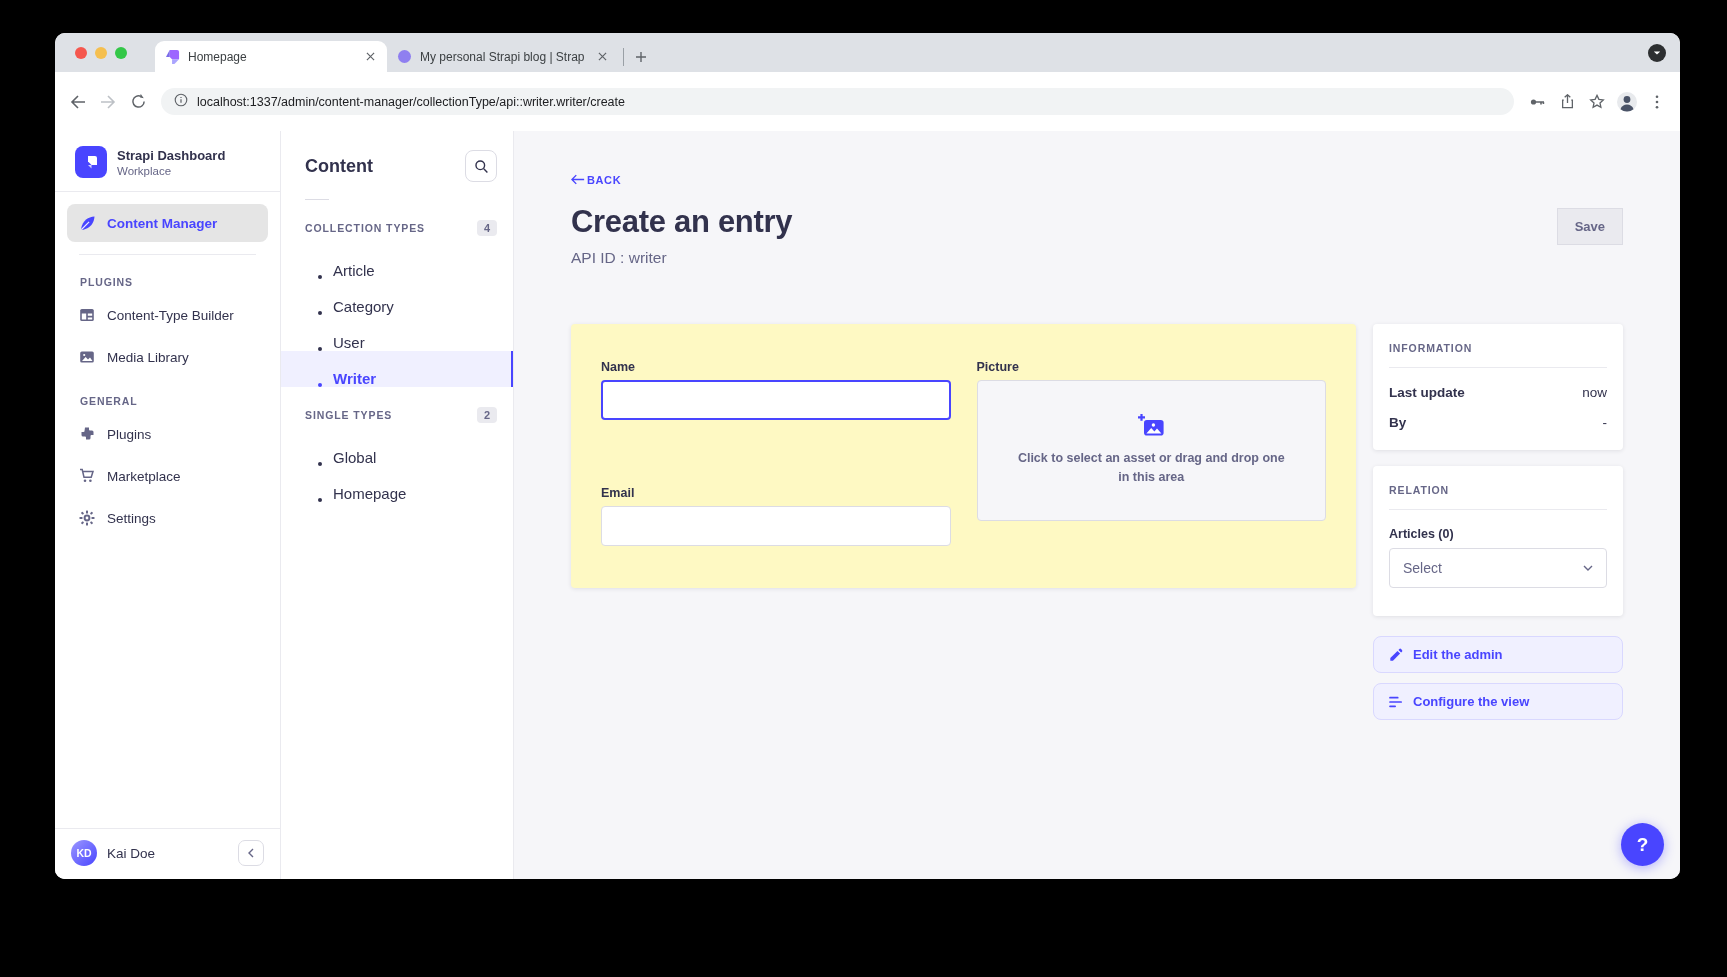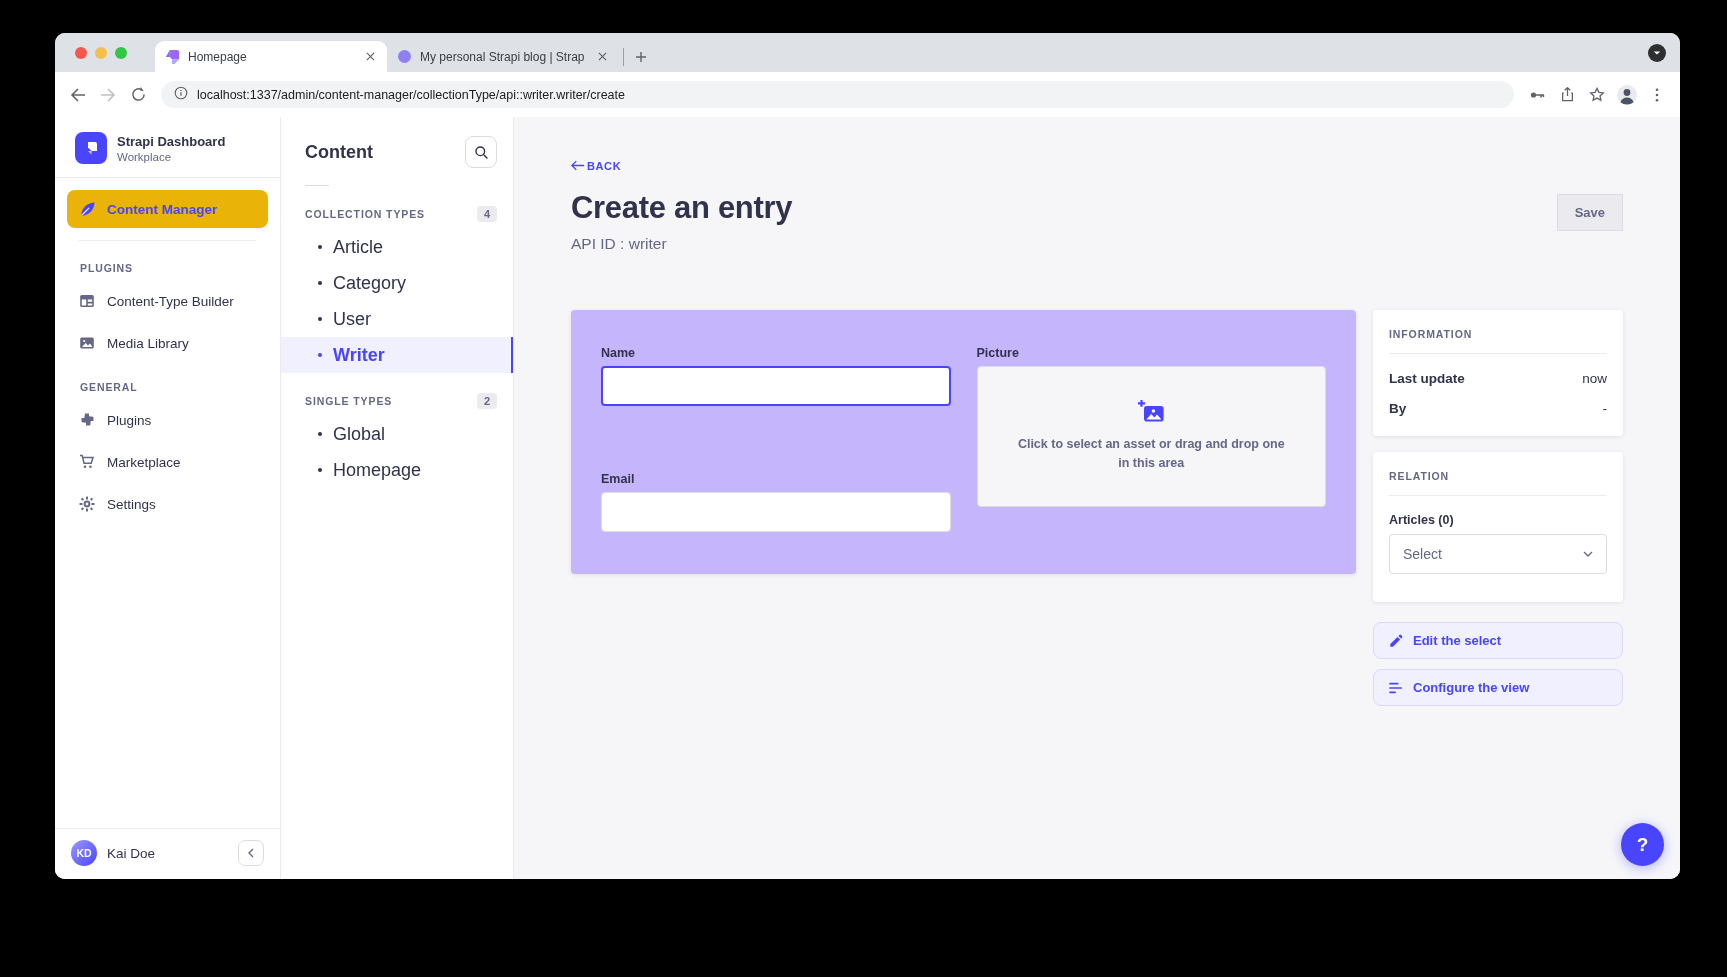--- a/index.html
+++ b/index.html
@@ -15,63 +15,63 @@
   .tab.active { background:#fff; border-radius:9px 9px 0 0; margin-left:100px; }
   .favicon { width:16px; height:16px; margin-right:8px; flex:0 0 16px; display:flex; align-items:center; justify-content:center; }
   .favicon .dot { width:13px; height:13px; border-radius:50%; background:#8f7ff0; }
   .tab-title { flex:1; font-size:12px; color:#3c4043; white-space:nowrap; overflow:hidden; }
   .tab-close { width:16px; height:16px; display:flex; align-items:center; justify-content:center; border-radius:50%; }
   .tab-sep { width:1px; height:18px; background:#9aa0a6; align-self:center; margin:8px 4px 0; }
   .newtab { width:26px; height:26px; align-self:center; margin-top:8px; display:flex; align-items:center; justify-content:center; border-radius:50%; }
   .tabsearch { position:absolute; right:14px; top:11px; width:18px; height:18px; border-radius:50%; background:#2d2f31; display:flex; align-items:center; justify-content:center; }
   .toolbar { flex:0 0 34px; background:#fff; display:flex; align-items:center; padding:0 9px; gap:2px; }
   .nav-btn { width:28px; height:28px; display:flex; align-items:center; justify-content:center; border-radius:50%; }
-  .urlbar { flex:1; height:27px; background:#f1f3f4; border-radius:14px; display:flex; align-items:center; gap:9px; padding:4px 13px; margin:9px 7px; min-width:0; }
+  .urlbar { flex:1; height:27px; background:#f1f3f4; border-radius:14px; display:flex; align-items:center; gap:9px; padding:4px 13px; margin:16px 7px; min-width:0; }
   .url-text { font-size:12.5px; color:#202124; white-space:nowrap; overflow:hidden; }
 
   
   .app { flex:1; display:flex; min-height:0; background:#f6f6f9; }
   .sidebar { flex:0 0 226px; background:#fff; border-right:1px solid #eaeaef; display:flex; flex-direction:column; }
   .brand { display:flex; align-items:center; gap:10px; padding:15px 20px 13px; }
   .brand-logo { width:32px; height:32px; border-radius:8px; background:#4945ff; display:flex; align-items:center; justify-content:center; }
   .brand-title { font-size:13px; font-weight:700; color:#32324d; }
   .brand-sub { font-size:11.5px; color:#666687; margin-top:2px; }
   .hline { height:1px; background:#eaeaef; }
   .nav-item { display:flex; align-items:center; gap:11px; margin:2px 12px; padding:0 11px; height:38px; border-radius:8px; font-size:13.5px; color:#32324d; cursor:default; }
-  .nav-item.active { background:#eab308; color:#4945ff; font-weight:600; }
+  .nav-item.active { background:#e5e5e5; color:#4945ff; font-weight:600; }
   .nav-item .ico { width:18px; display:flex; justify-content:center; }
   .mid-divider { height:1px; background:#eaeaef; margin:10px 24px 4px; }
   .section-label { font-size:10.5px; font-weight:700; letter-spacing:.9px; color:#666687; padding:0 25px; margin:17px 0 6px; }
   .sidebar-footer { margin-top:auto; border-top:1px solid #eaeaef; display:flex; align-items:center; gap:10px; padding:11px 16px 13px; }
   .kd-avatar { width:26px; height:26px; border-radius:50%; background:linear-gradient(135deg,#9b97ff 0%,#4945ff 100%); color:#fff; font-size:10.5px; font-weight:700; display:flex; align-items:center; justify-content:center; }
   .user-name { flex:1; font-size:13.5px; color:#32324d; }
   .collapse-btn { width:26px; height:26px; border:1px solid #dcdce4; border-radius:7px; background:#fff; display:flex; align-items:center; justify-content:center; }
 
   .subnav { flex:0 0 233px; background:#fff; border-right:1px solid #eaeaef; padding-top:19px; }
   .subnav-head { display:flex; align-items:center; justify-content:space-between; padding:0 16px 0 24px; }
   .subnav-title { font-size:18px; font-weight:700; color:#32324d; }
   .search-btn { width:32px; height:32px; border:1px solid #dcdce4; border-radius:8px; background:#fff; display:flex; align-items:center; justify-content:center; }
   .subnav-divider { width:24px; height:1px; background:#dcdce4; margin:17px 0 0 24px; }
   .group-head { display:flex; align-items:center; justify-content:space-between; padding:0 16px 0 24px; margin:20px 0 7px; }
   .group-label { font-size:10.5px; font-weight:700; letter-spacing:.9px; color:#666687; }
   .badge { background:#eaeaef; border-radius:4px; font-size:11px; font-weight:600; color:#666687; padding:2px 7px; }
-  .type-item { display:flex; align-items:center; gap:11px; height:36px; padding-left:37px; font-size:18px; color:#32324d; position:relative; cursor:default; }
+  .type-item { display:flex; align-items:flex-end; gap:11px; height:36px; padding-left:37px; font-size:15px; color:#32324d; position:relative; cursor:default; }
   .bullet { width:4px; height:4px; border-radius:50%; background:#32324d; flex:0 0 4px; }
   .type-item.active { background:#f0f0ff; color:#4945ff; font-weight:600; border-right:2px solid #4945ff; }
   .type-item.active .bullet { background:#4945ff; }
 
   
   .main { flex:1; position:relative; padding:40px 57px 0; min-width:0; }
   .back-link { display:inline-flex; align-items:center; gap:2px; color:#4945ff; font-size:11px; font-weight:700; letter-spacing:.6px; cursor:pointer; }
   .title-row { display:flex; justify-content:space-between; align-items:flex-start; margin-top:15px; }
   .page-title { font-size:31px; font-weight:700; color:#32324d; letter-spacing:-.3px; }
   .page-sub { font-size:15.5px; color:#666687; margin-top:9px; }
   .save-btn { background:#eaeaef; border:1px solid #dcdce4; border-radius:0; color:#666687; font-size:13px; font-weight:600; padding:10px 17px; margin-top:4px; font-family:inherit; }
   .content-row { display:flex; gap:17px; margin-top:57px; align-items:flex-start; }
-  .form-card { width:785px; background:#c4b5fd; border-radius:4px; box-shadow:0 1px 4px rgba(33,33,52,.1); padding:36px 30px 42px; display:grid; grid-template-columns:1fr 1fr; column-gap:26px; }
+  .form-card { width:785px; background:#fef9c3; border-radius:4px; box-shadow:0 1px 4px rgba(33,33,52,.1); padding:36px 30px 42px; display:grid; grid-template-columns:1fr 1fr; column-gap:26px; }
   .field-label { font-size:12.5px; font-weight:700; color:#32324d; margin-bottom:6px; }
   .text-input { width:100%; height:40px; border:1px solid #dcdce4; border-radius:4px; font-size:14px; color:#32324d; padding:0 12px; background:#fff; font-family:inherit; }
   .text-input.focused { border:2px solid #4945ff; }
   .email-field { margin-top:66px; }
   .dropzone { height:141px; background:#f6f6f9; border:1px solid #dcdce4; border-radius:4px; display:flex; flex-direction:column; align-items:center; justify-content:center; gap:11px; padding:0 36px; text-align:center; cursor:pointer; }
   .dropzone-text { font-size:12.5px; font-weight:600; color:#666687; line-height:1.55; }
 
   .right-col { flex:0 0 250px; display:flex; flex-direction:column; }
   .panel { background:#fff; border-radius:4px; box-shadow:0 1px 4px rgba(33,33,52,.1); padding:18px 16px; }
   .panel.relation { margin-top:16px; padding-bottom:28px; }
@@ -406,21 +406,21 @@
                   <path d="M1 1l4 4 4-4" stroke="#666687" stroke-width="1.4" fill="none"></path>
                 </svg>
             </div>
           </div>
 
           <div class="action-btn first">
             <svg width="14" height="14" viewBox="0 0 16 16">
                 <path d="M1.5 11.5l8.2-8.2 3 3-8.2 8.2H1.5z" fill="#4945ff"></path>
                 <path d="M10.8 2.2l1-1a1.4 1.4 0 0 1 2 0l1 1a1.4 1.4 0 0 1 0 2l-1 1z" fill="#4945ff"></path>
               </svg>
-            <span>Edit the select</span>
+            <span>Edit the admin</span>
           </div>
           <div class="action-btn">
             <svg width="14" height="12" viewBox="0 0 16 14">
                 <g stroke="#4945ff" stroke-width="2" stroke-linecap="round">
                   <path d="M1 2h9M1 7h13M1 12h6"></path>
                 </g>
               </svg>
             <span>Configure the view</span>
           </div>
         </div>

